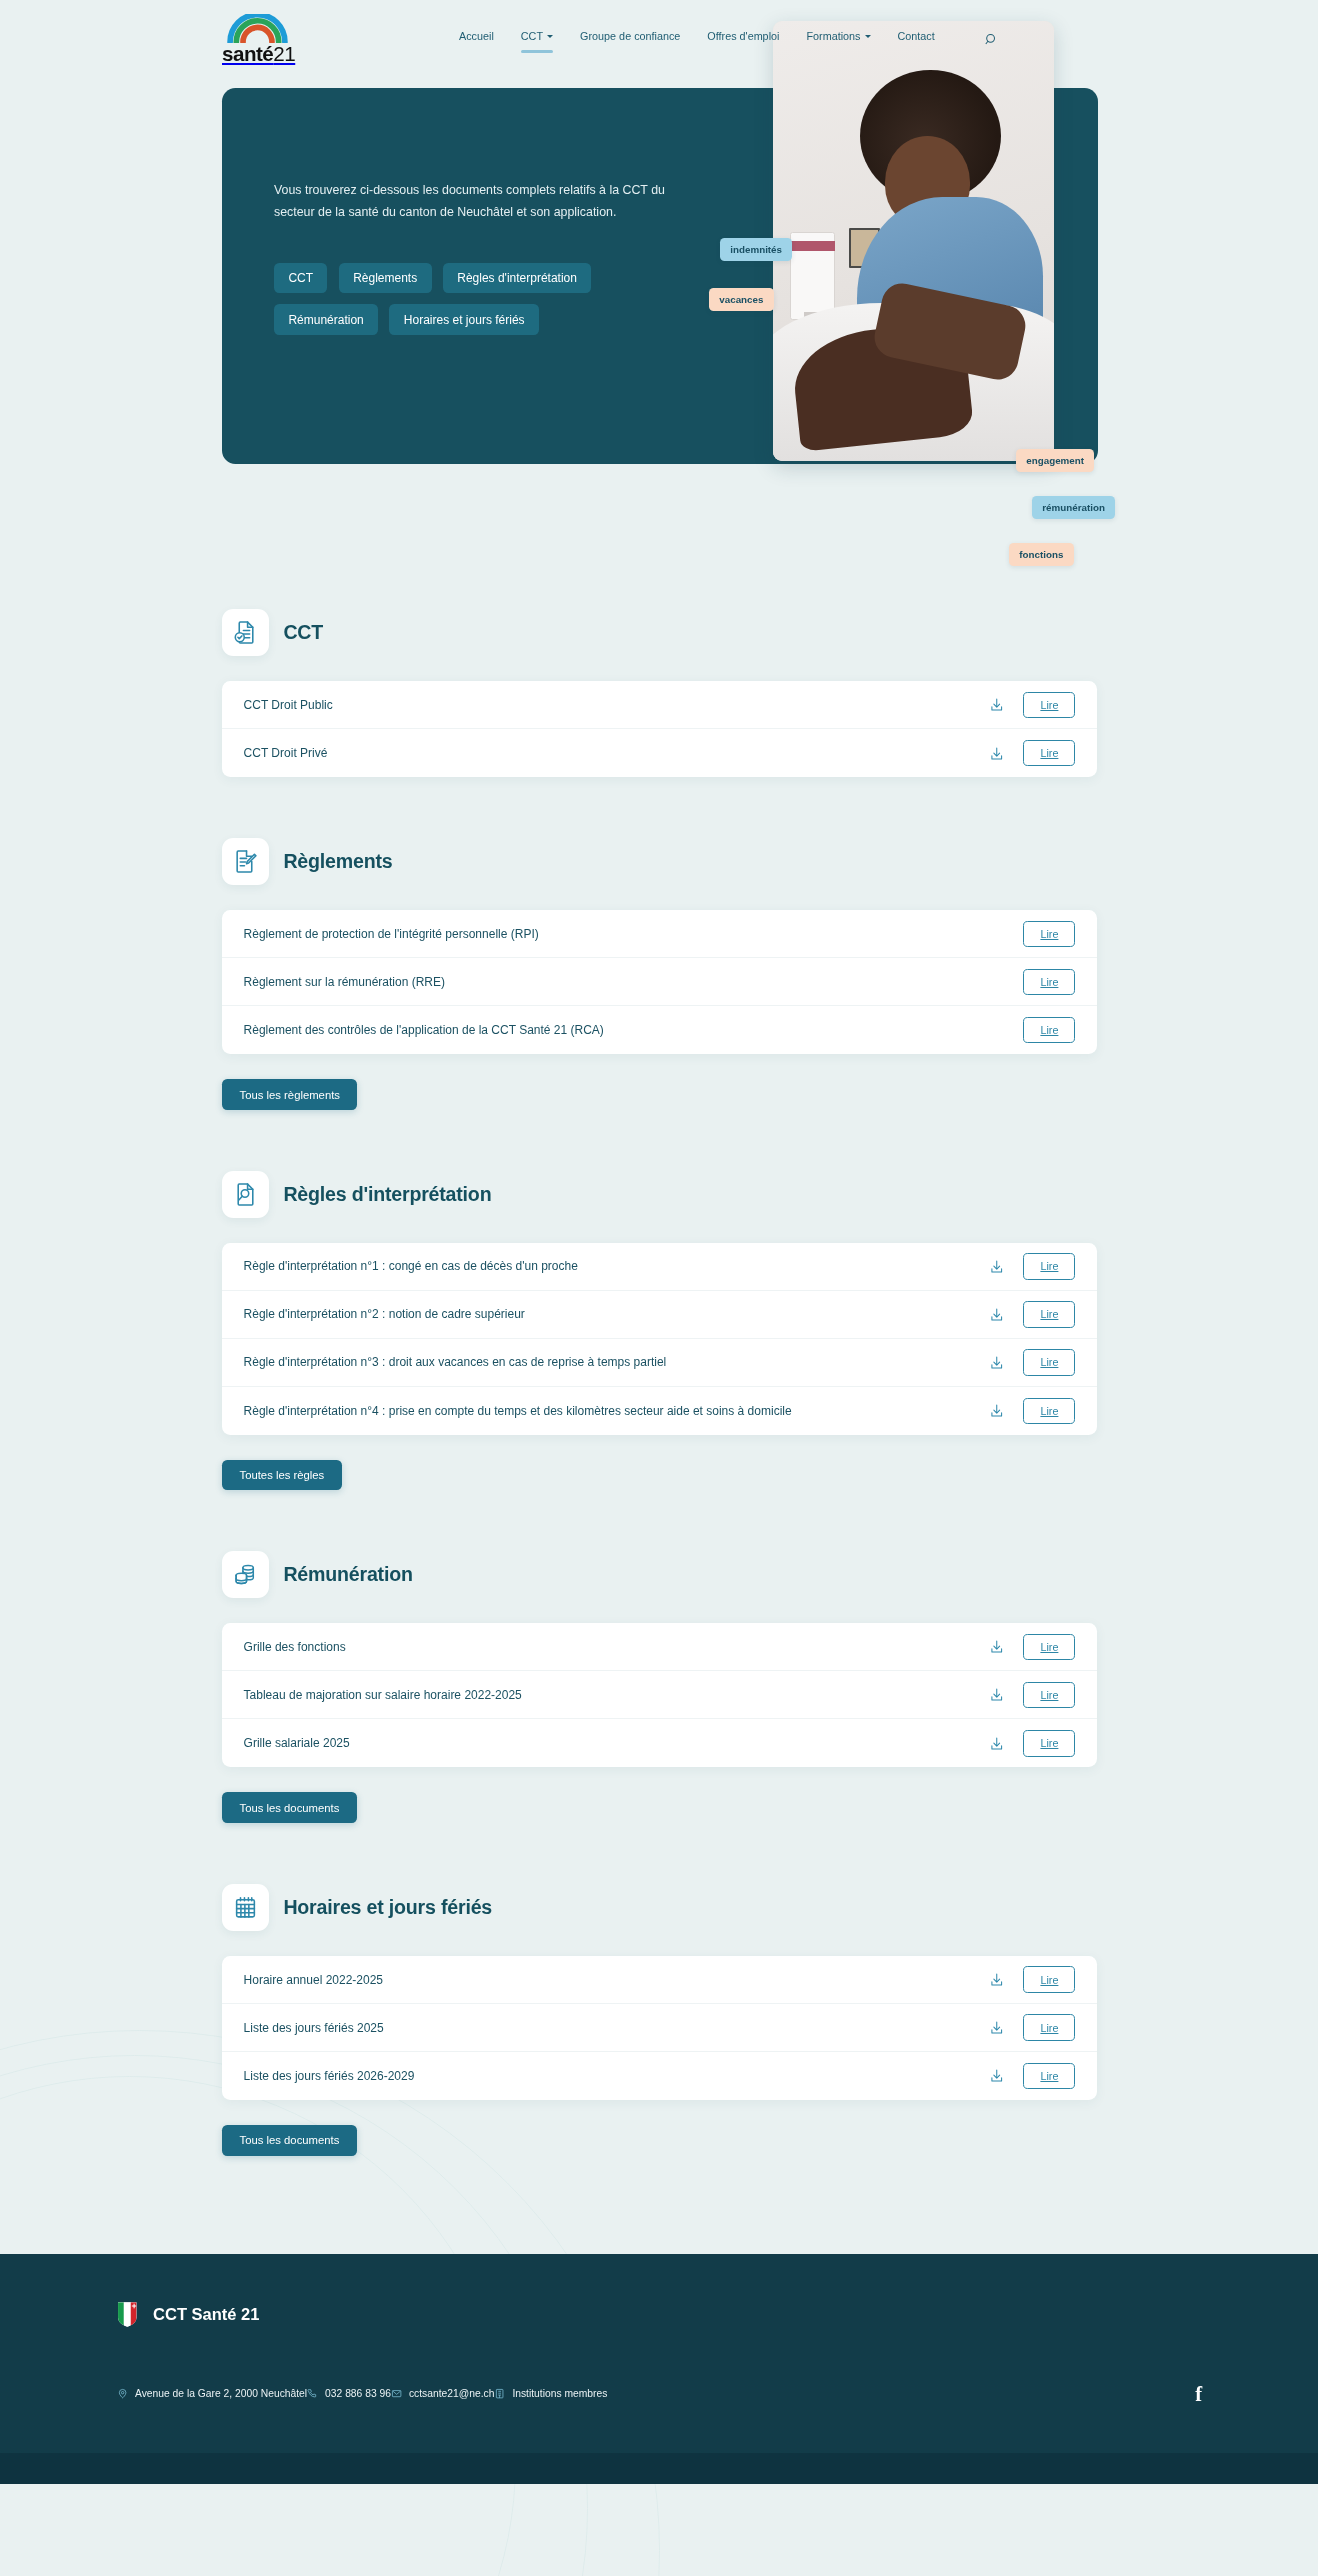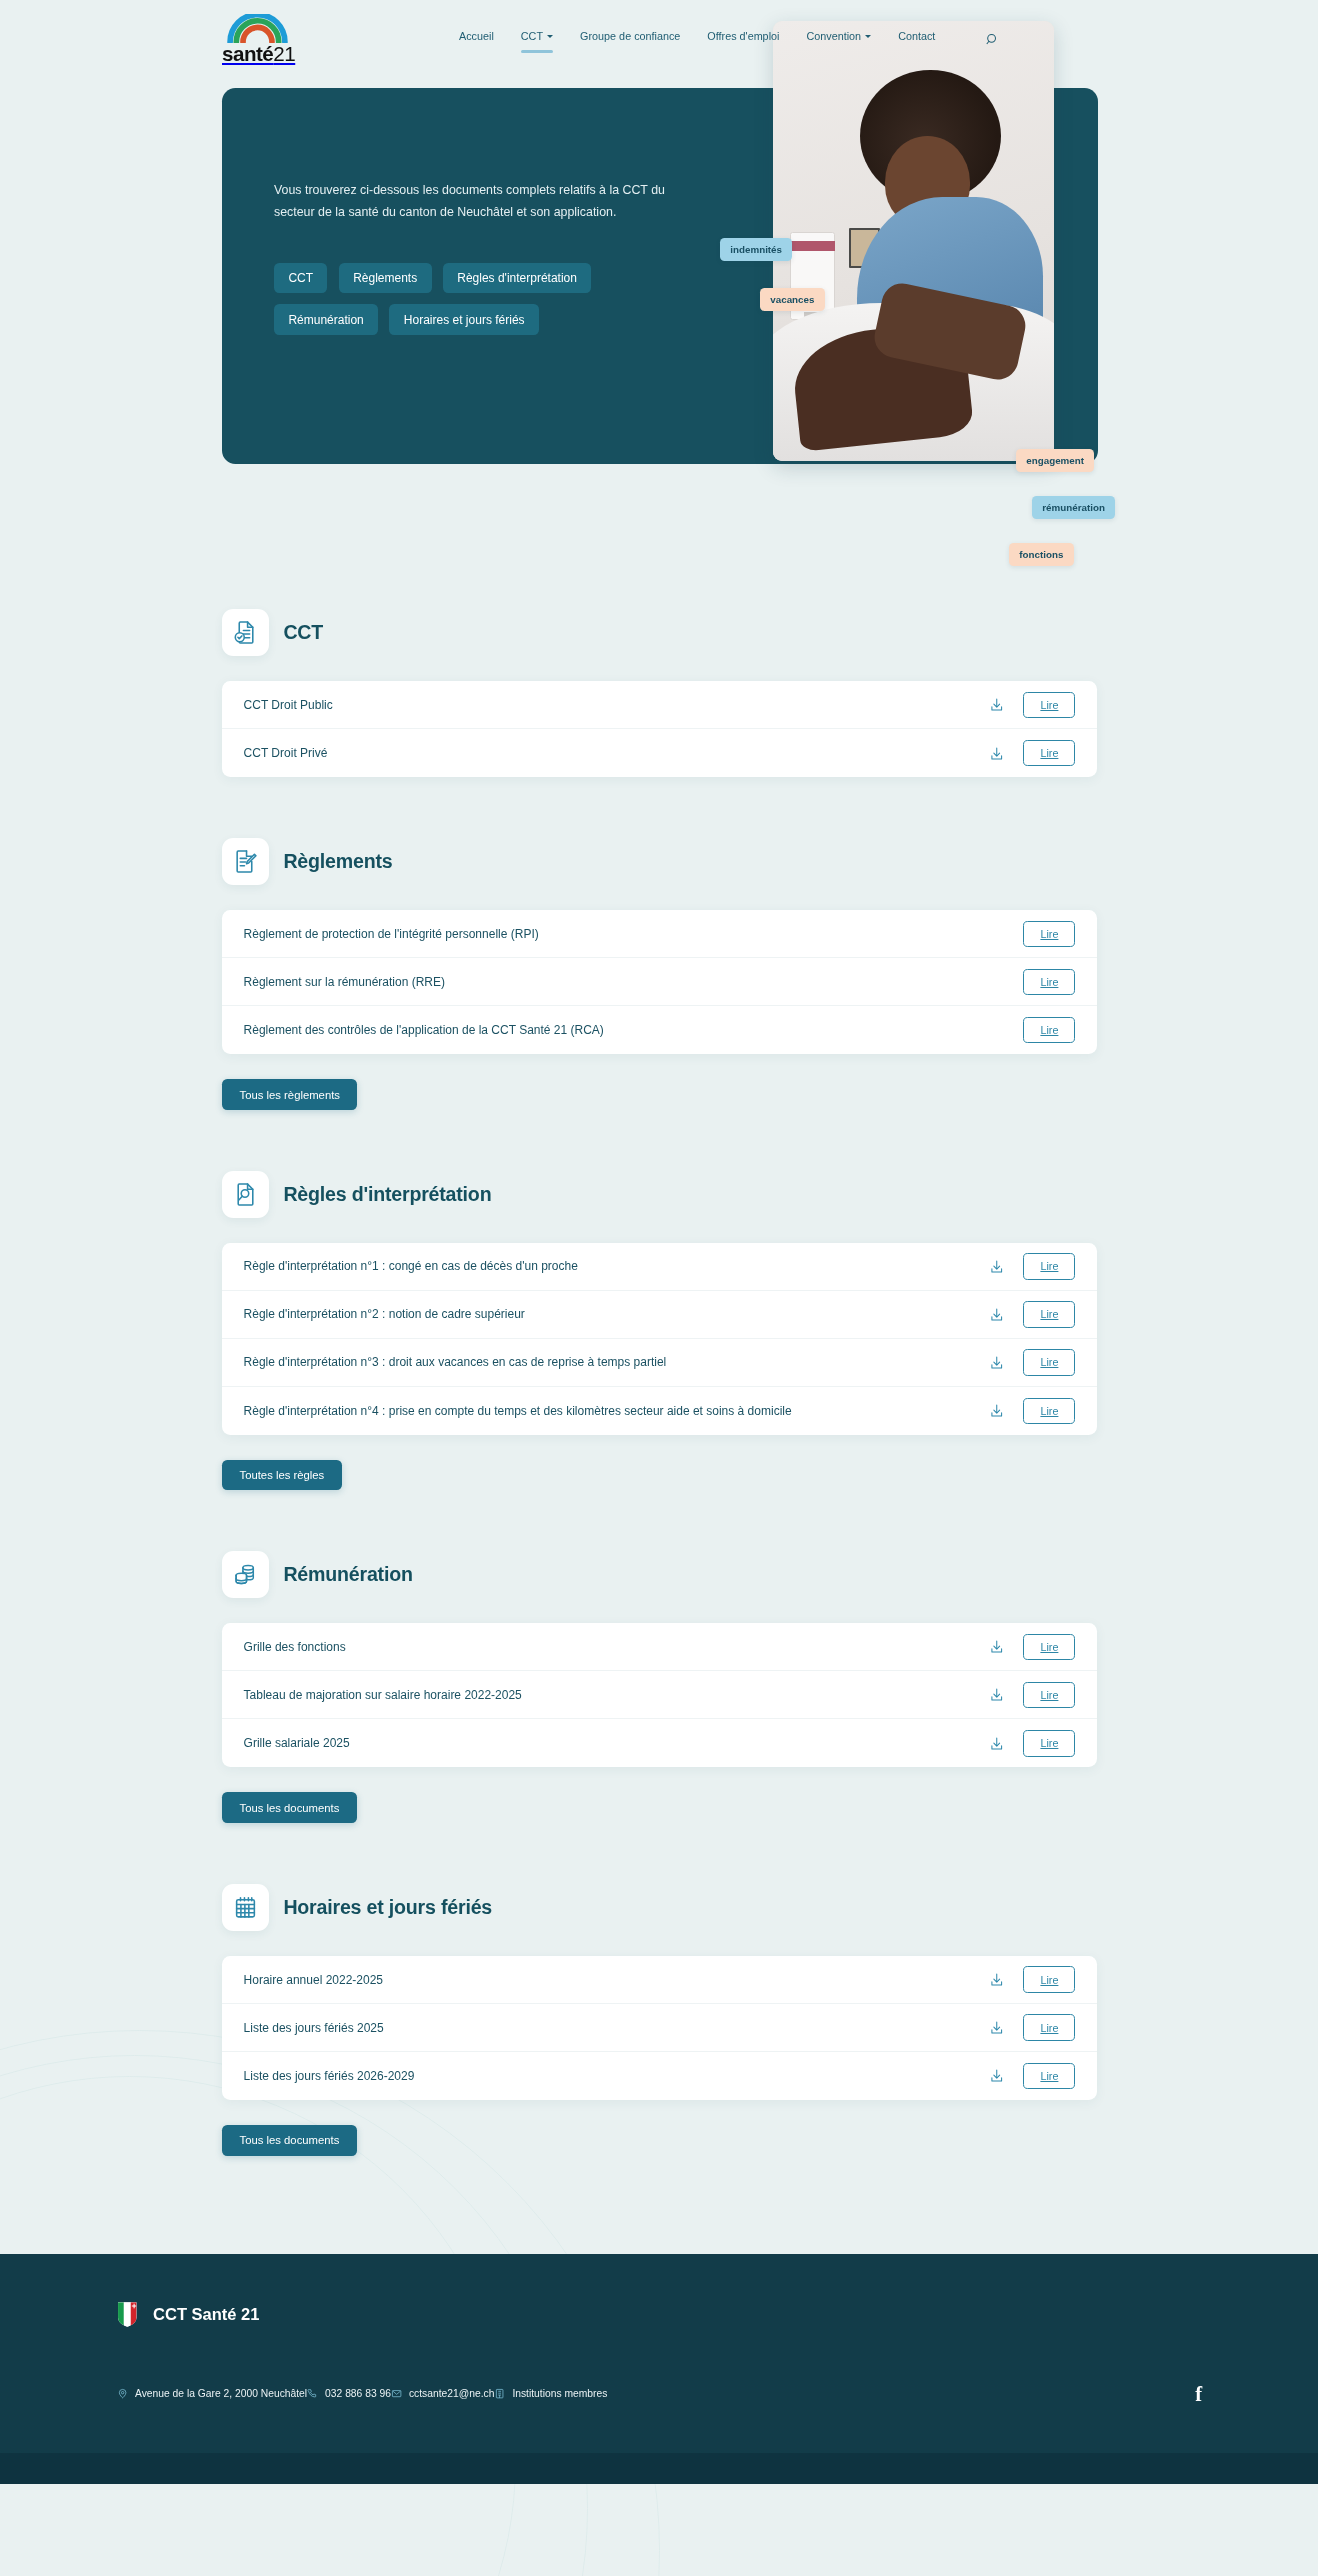--- a/index.html
+++ b/index.html
@@ -99,21 +99,21 @@
 
   .tag{
     position:absolute;z-index:6;
     font-size:9.8px;font-weight:600;color:#1a5064;
     padding:5.7px 10.3px;border-radius:4.6px;white-space:nowrap;
     box-shadow:0 1.5px 5.2px rgba(20,60,75,.10);
   }
   .tag.blue{background:var(--tag-blue);}
   .tag.peach{background:var(--tag-peach);}
   .t-indemnites{left:720px;top:150px;}
-  .t-vacances{left:760px;top:200px;}
+  .t-vacances{left:709px;top:200px;}
   .t-engagement{left:1016px;top:361px;}
   .t-remuneration{left:1032px;top:408px;}
   .t-fonctions{left:1009px;top:455px;}
 
   
   main{position:relative;z-index:3;padding:0 222px;}
   section.doc-sec{margin-top:61px;}
   section.doc-sec:first-of-type{margin-top:93px;}
   .sec-head{display:flex;align-items:center;gap:14.4px;margin-bottom:25px;}
   .sec-icon{
@@ -195,21 +195,21 @@
           <span>CCT</span>
           <i class="chev"></i>
         </a>
       <a href="#">
           <span>Groupe de confiance</span>
         </a>
       <a href="#">
           <span>Offres d'emploi</span>
         </a>
       <a href="#">
-          <span>Convention</span>
+          <span>Formations</span>
           <i class="chev"></i>
         </a>
       <a href="#">
           <span>Contact</span>
         </a>
       <button class="search-btn" aria-label="Rechercher">
         <svg width="14.4" height="14.4" viewBox="0 0 24 24" fill="none" stroke="#1f5d72" stroke-width="1.7" aria-hidden="true">
           <circle cx="11" cy="10.5" r="6.5"></circle>
             <line x1="6.5" y1="15.5" x2="3" y2="20"></line>
         </svg>

